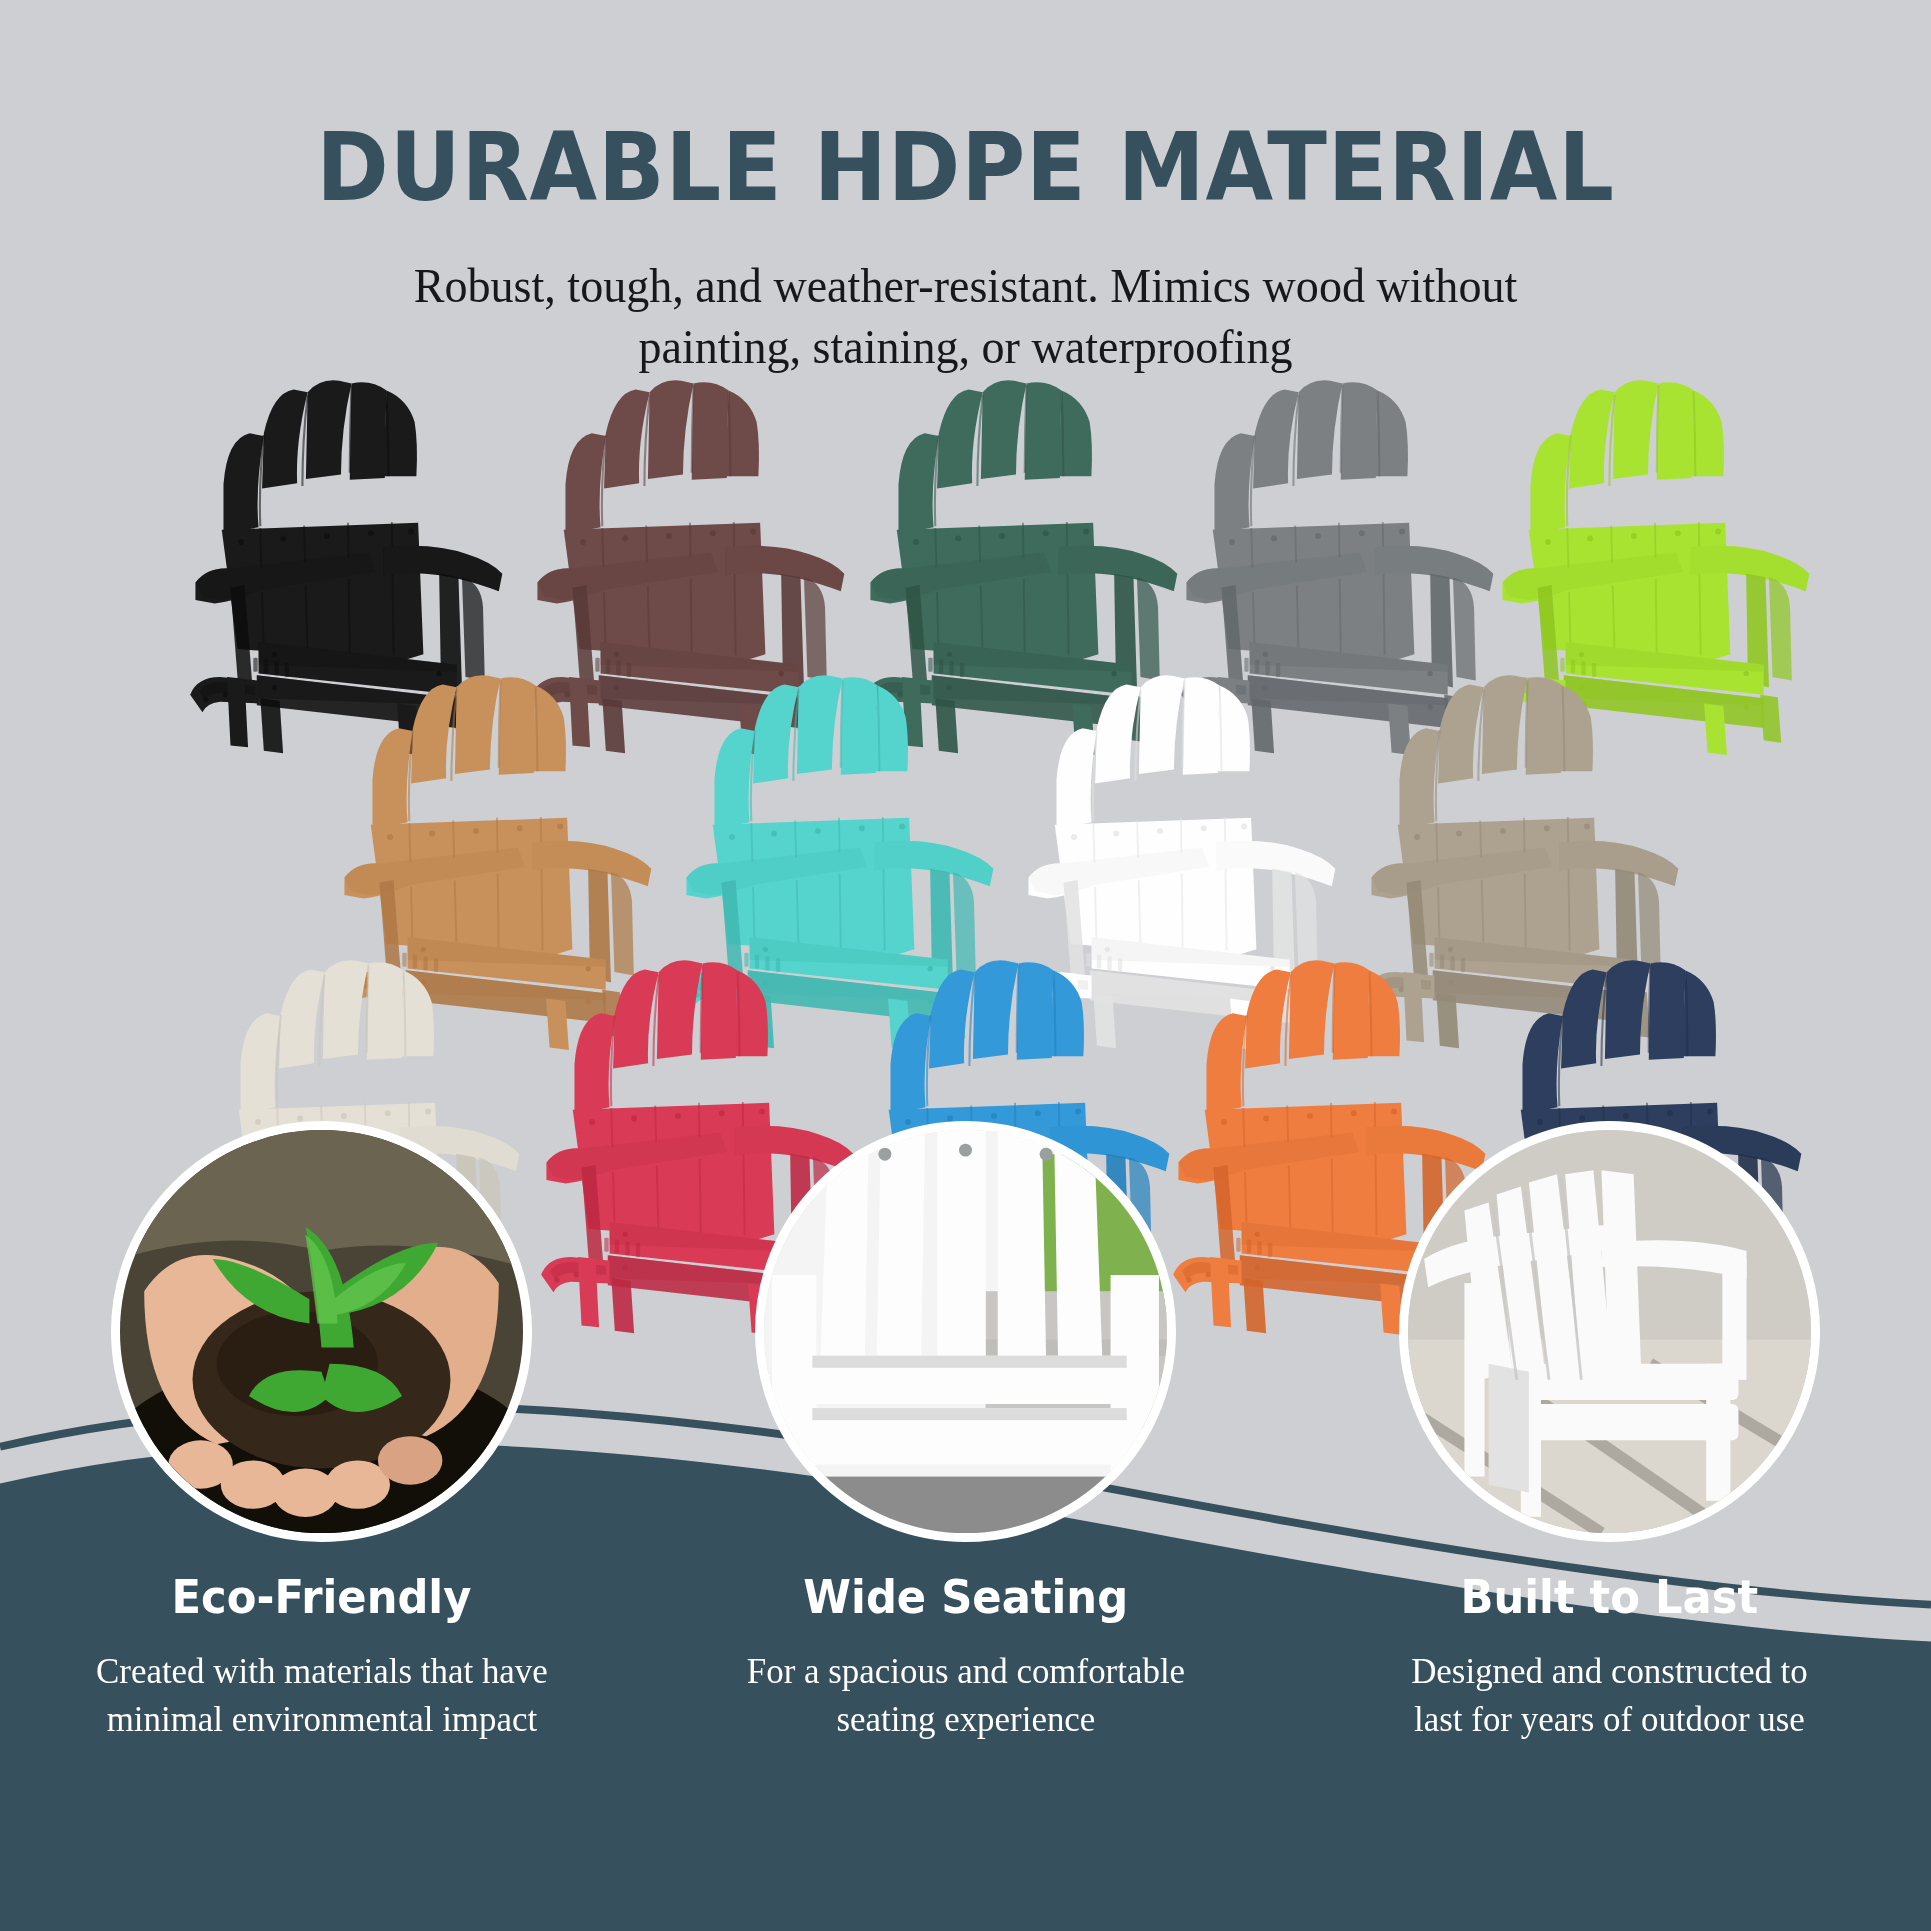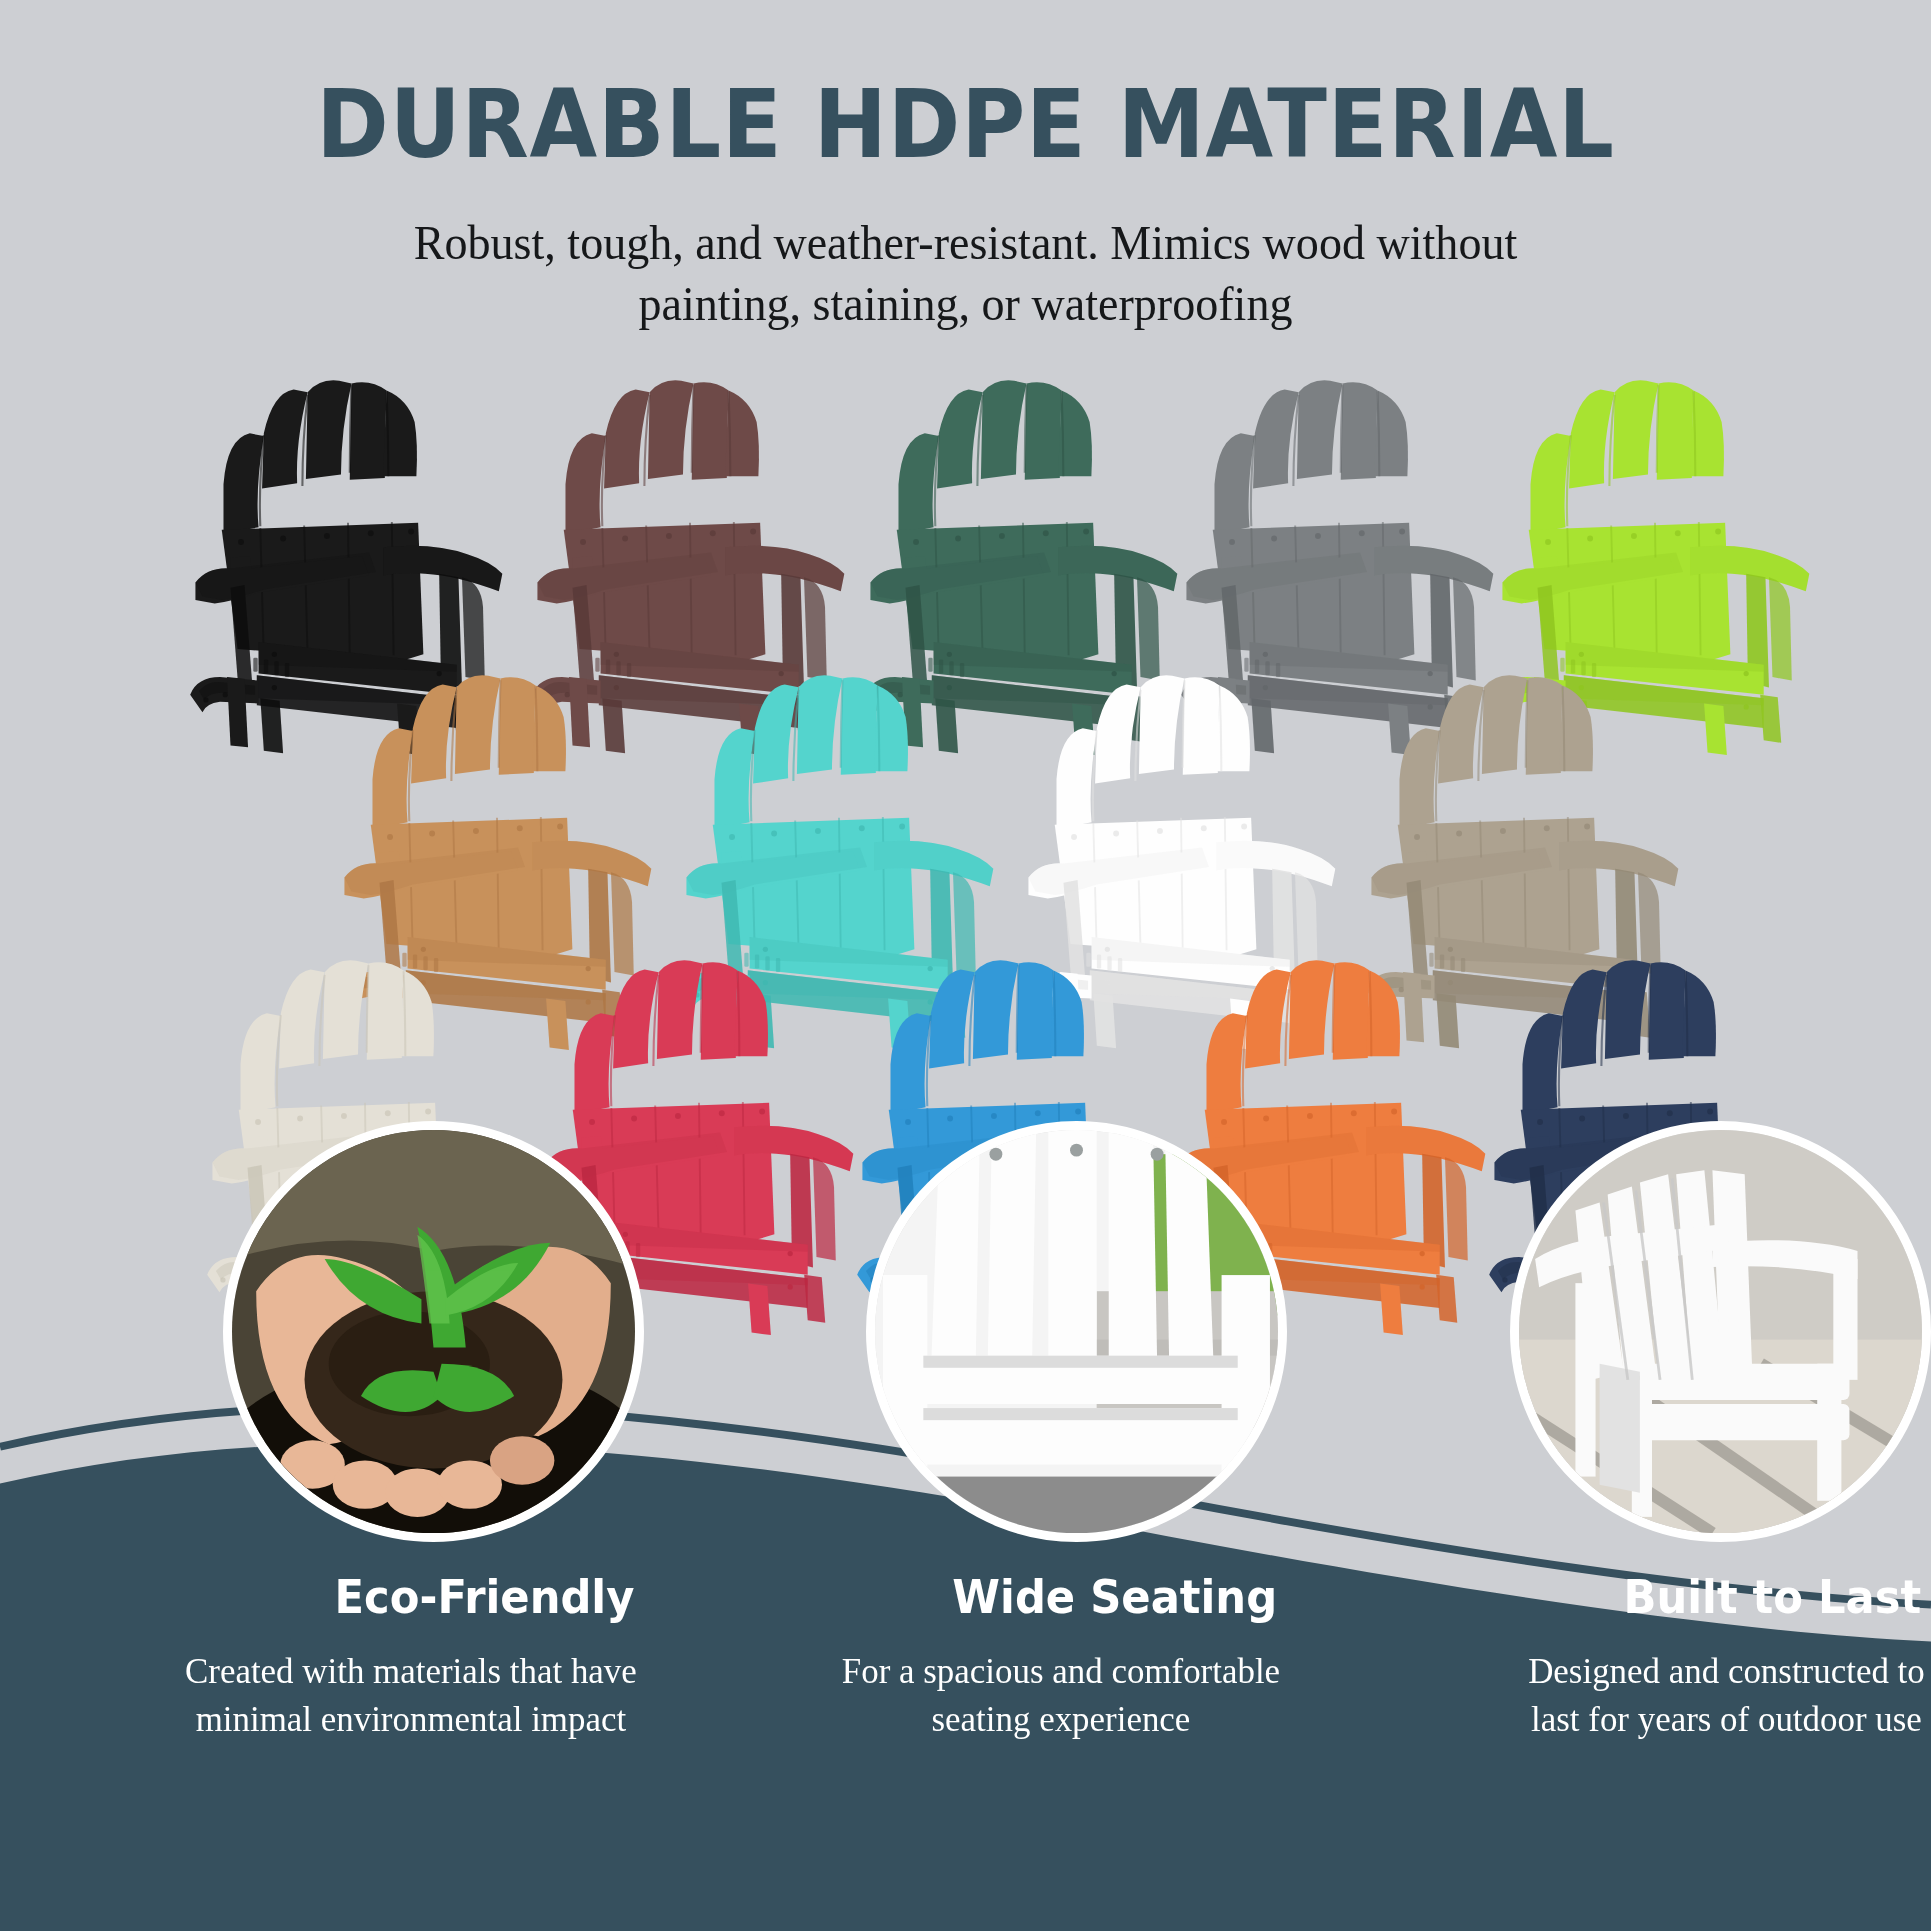--- a/index.html
+++ b/index.html
@@ -9,21 +9,21 @@
     background: #CDCFD3;
     position: relative;
     overflow: hidden;
   }
 
   
   .header {
     position: absolute;
     top: 0; left: 0; width: 1931px;
     text-align: center;
-    padding-top: 75px;
+    padding-top: 118px;
   }
   .title {
     font-family: "DejaVu Sans", sans-serif;
     font-weight: 700;
     font-size: 95px;
     letter-spacing: 0.9px;
     color: #36505E;
     line-height: 1.05;
     transform: scaleX(0.92);
   }
@@ -54,21 +54,21 @@
     position: absolute;
     left: 0; bottom: 0;
     width: 1931px; height: 579px;
     display: flex;
   }
   .feature {
     flex: 1;
     position: relative;
     display: flex;
     flex-direction: column;
-    align-items: flex-end;
+    align-items: center;
   }
   .circle {
     position: absolute;
     top: -231px;
     width: 421px; height: 421px;
     border-radius: 50%;
     border: 9.7px solid #FFFFFF;
     overflow: hidden;
     background: #DDD;
   }

